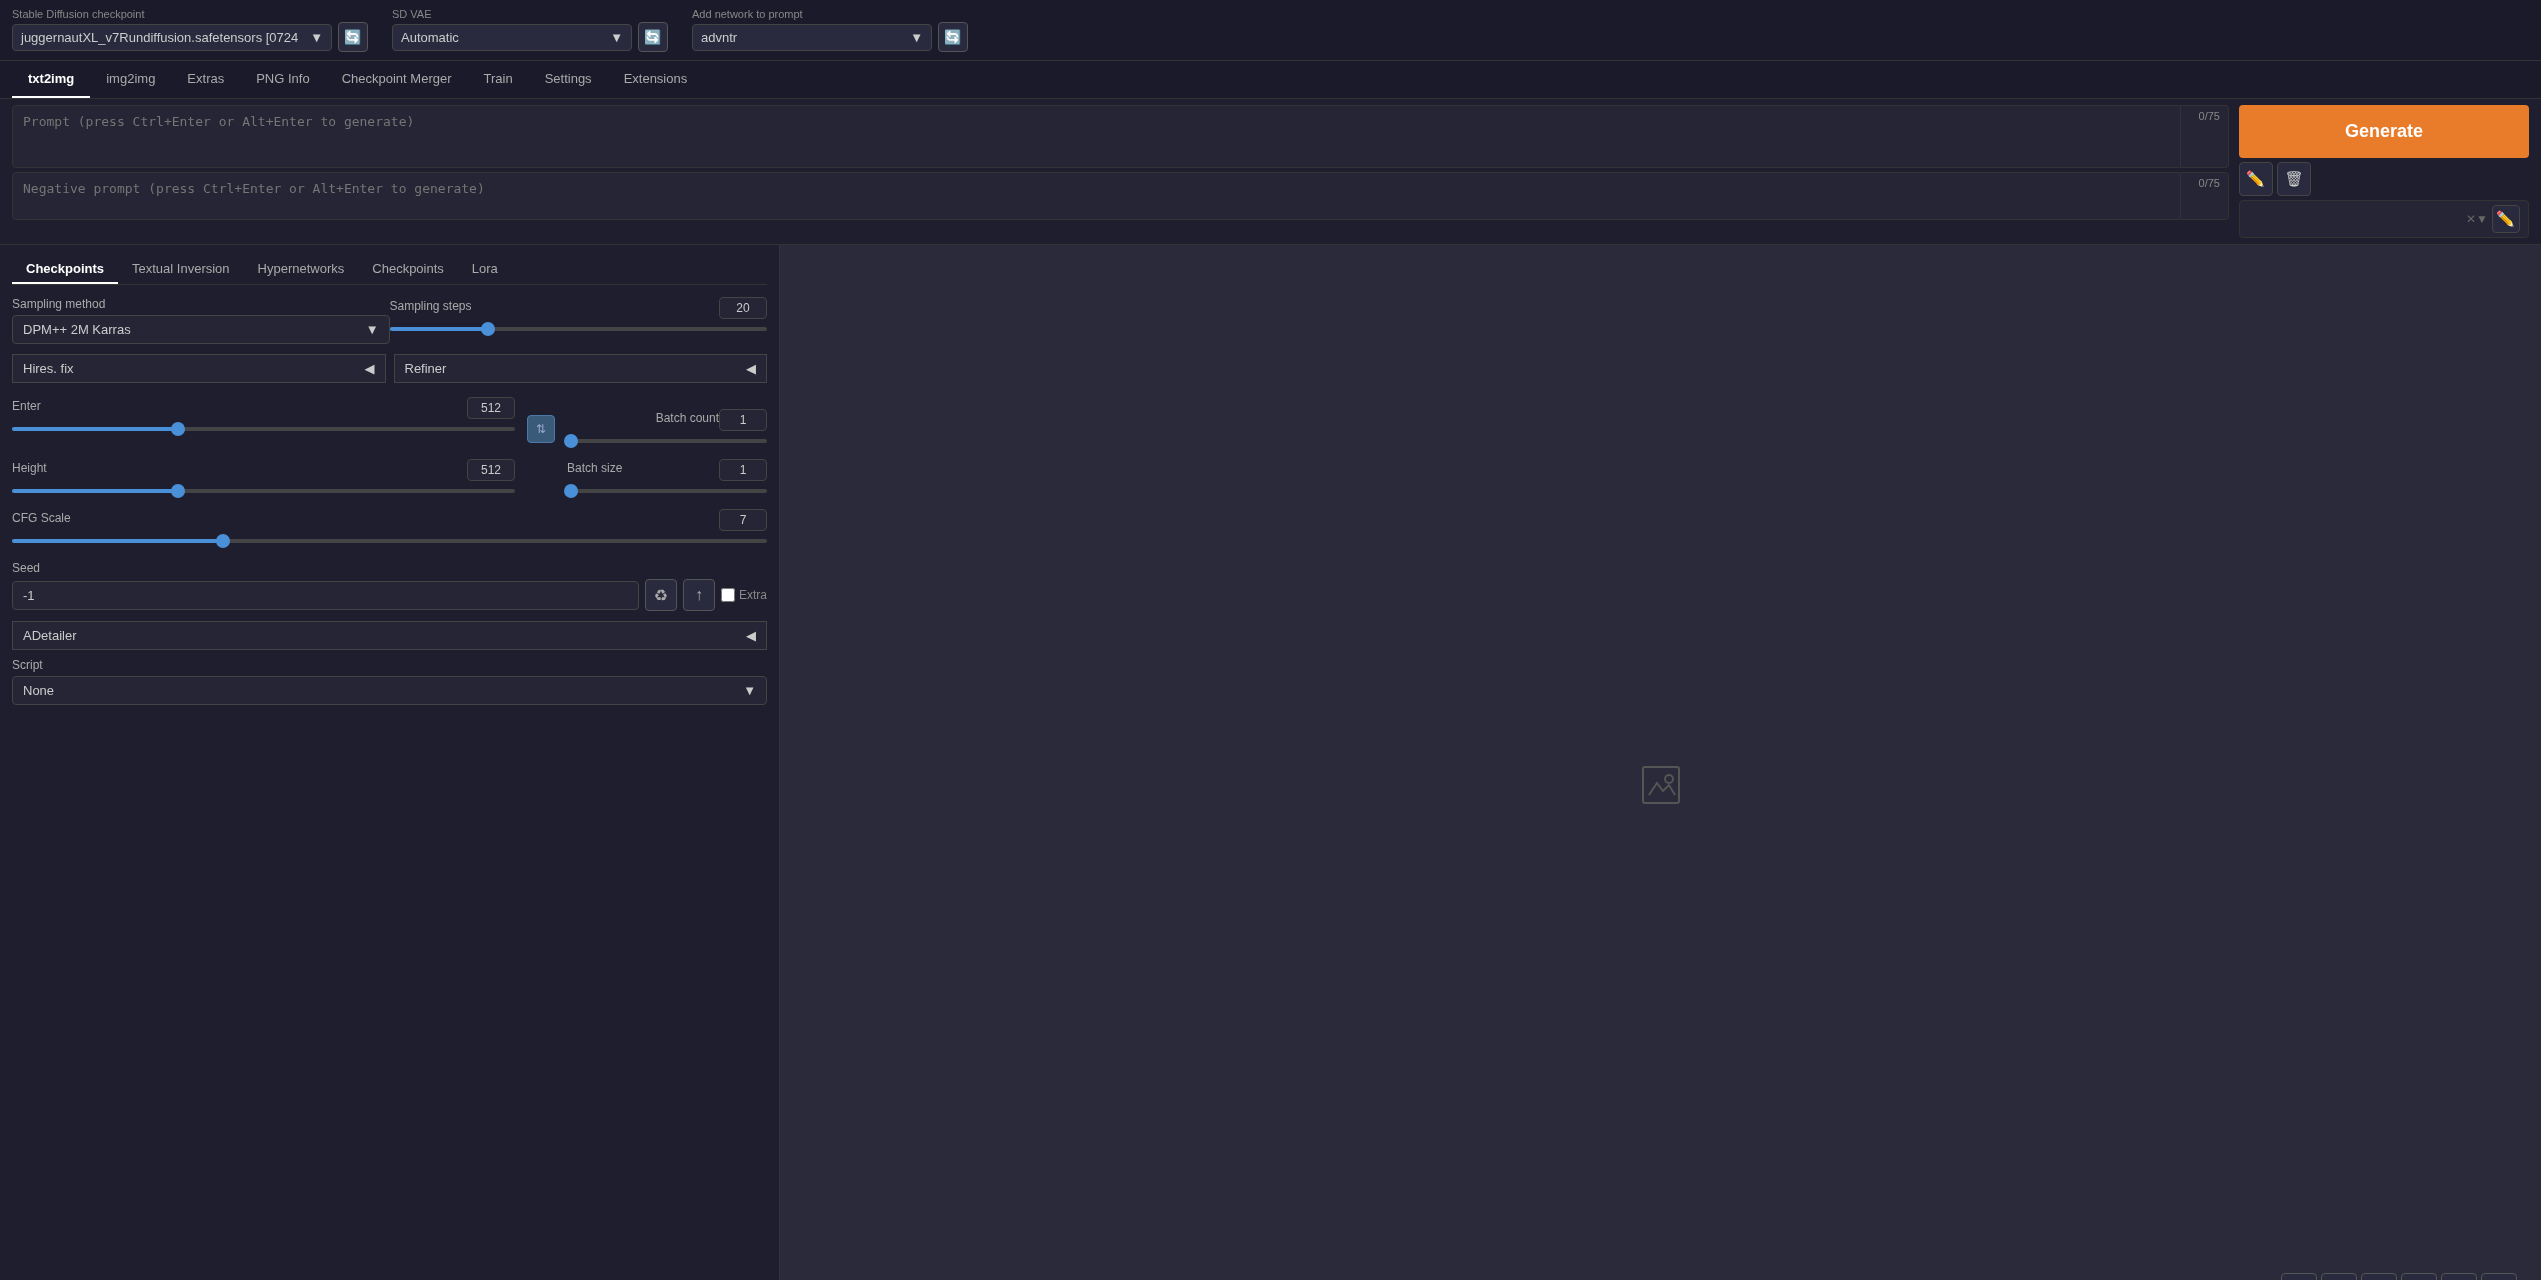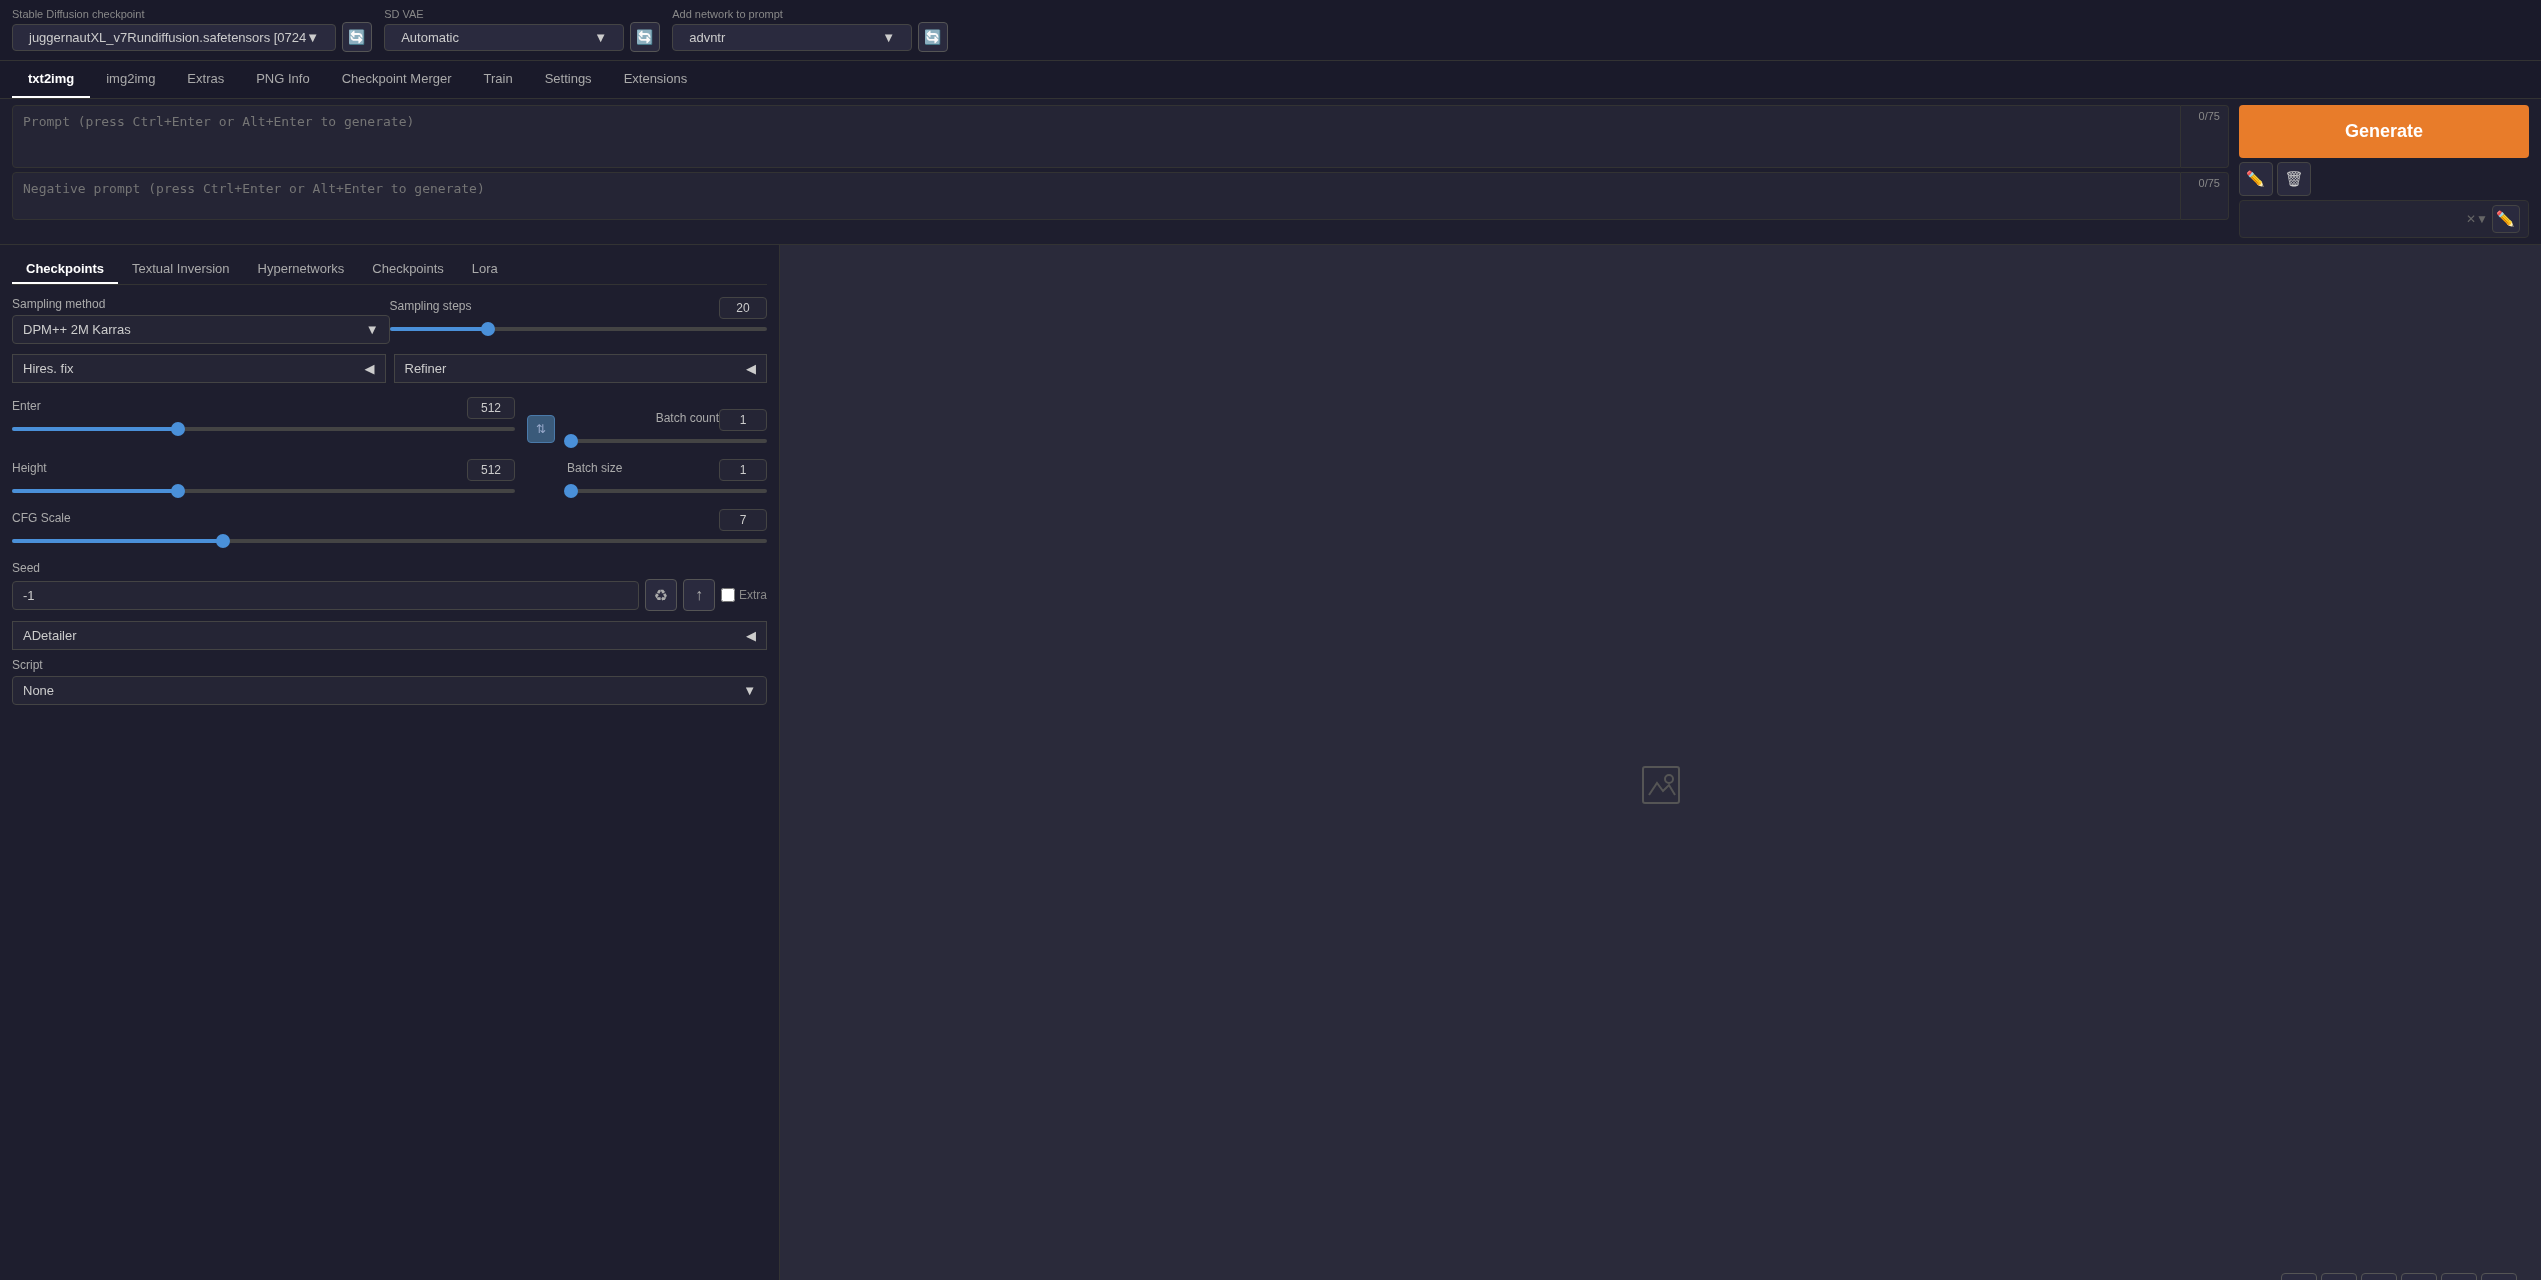--- a/index.html
+++ b/index.html
@@ -13,38 +13,38 @@
       overflow: hidden;
       background-color: #1e1e2e;
     }
 
     
     .top-bar {
       background: #1a1a2a;
       padding: 8px 12px;
       display: flex;
       align-items: center;
-      gap: 12px;
+      gap: 24px;
       border-bottom: 1px solid #333;
     }
     .top-section {
       display: flex;
       flex-direction: column;
       gap: 2px;
     }
     .top-label {
       font-size: 11px;
       color: #888;
     }
     .select-box {
       background: #2a2a3e;
       border: 1px solid #444;
       color: #ccc;
       border-radius: 4px;
-      padding: 5px 16px;
+      padding: 5px 8px;
       display: flex;
       align-items: center;
       justify-content: space-between;
       cursor: pointer;
       min-width: 200px;
     }
     .select-box-wide {
       min-width: 320px;
     }
     .select-box-medium {

